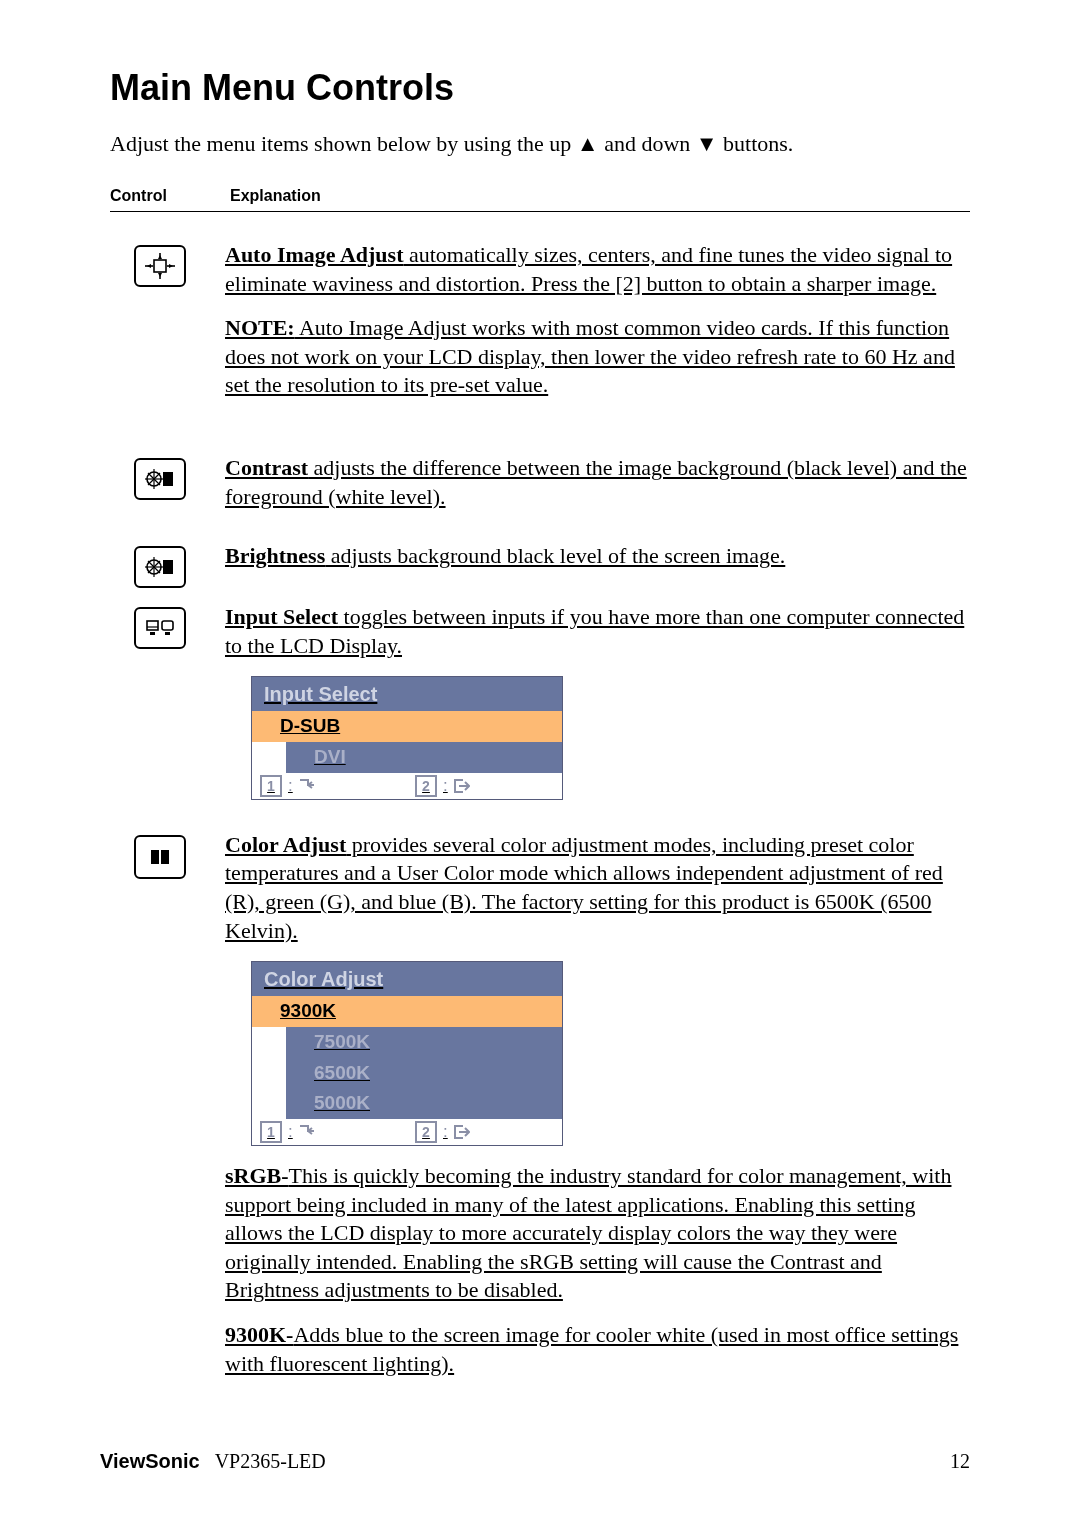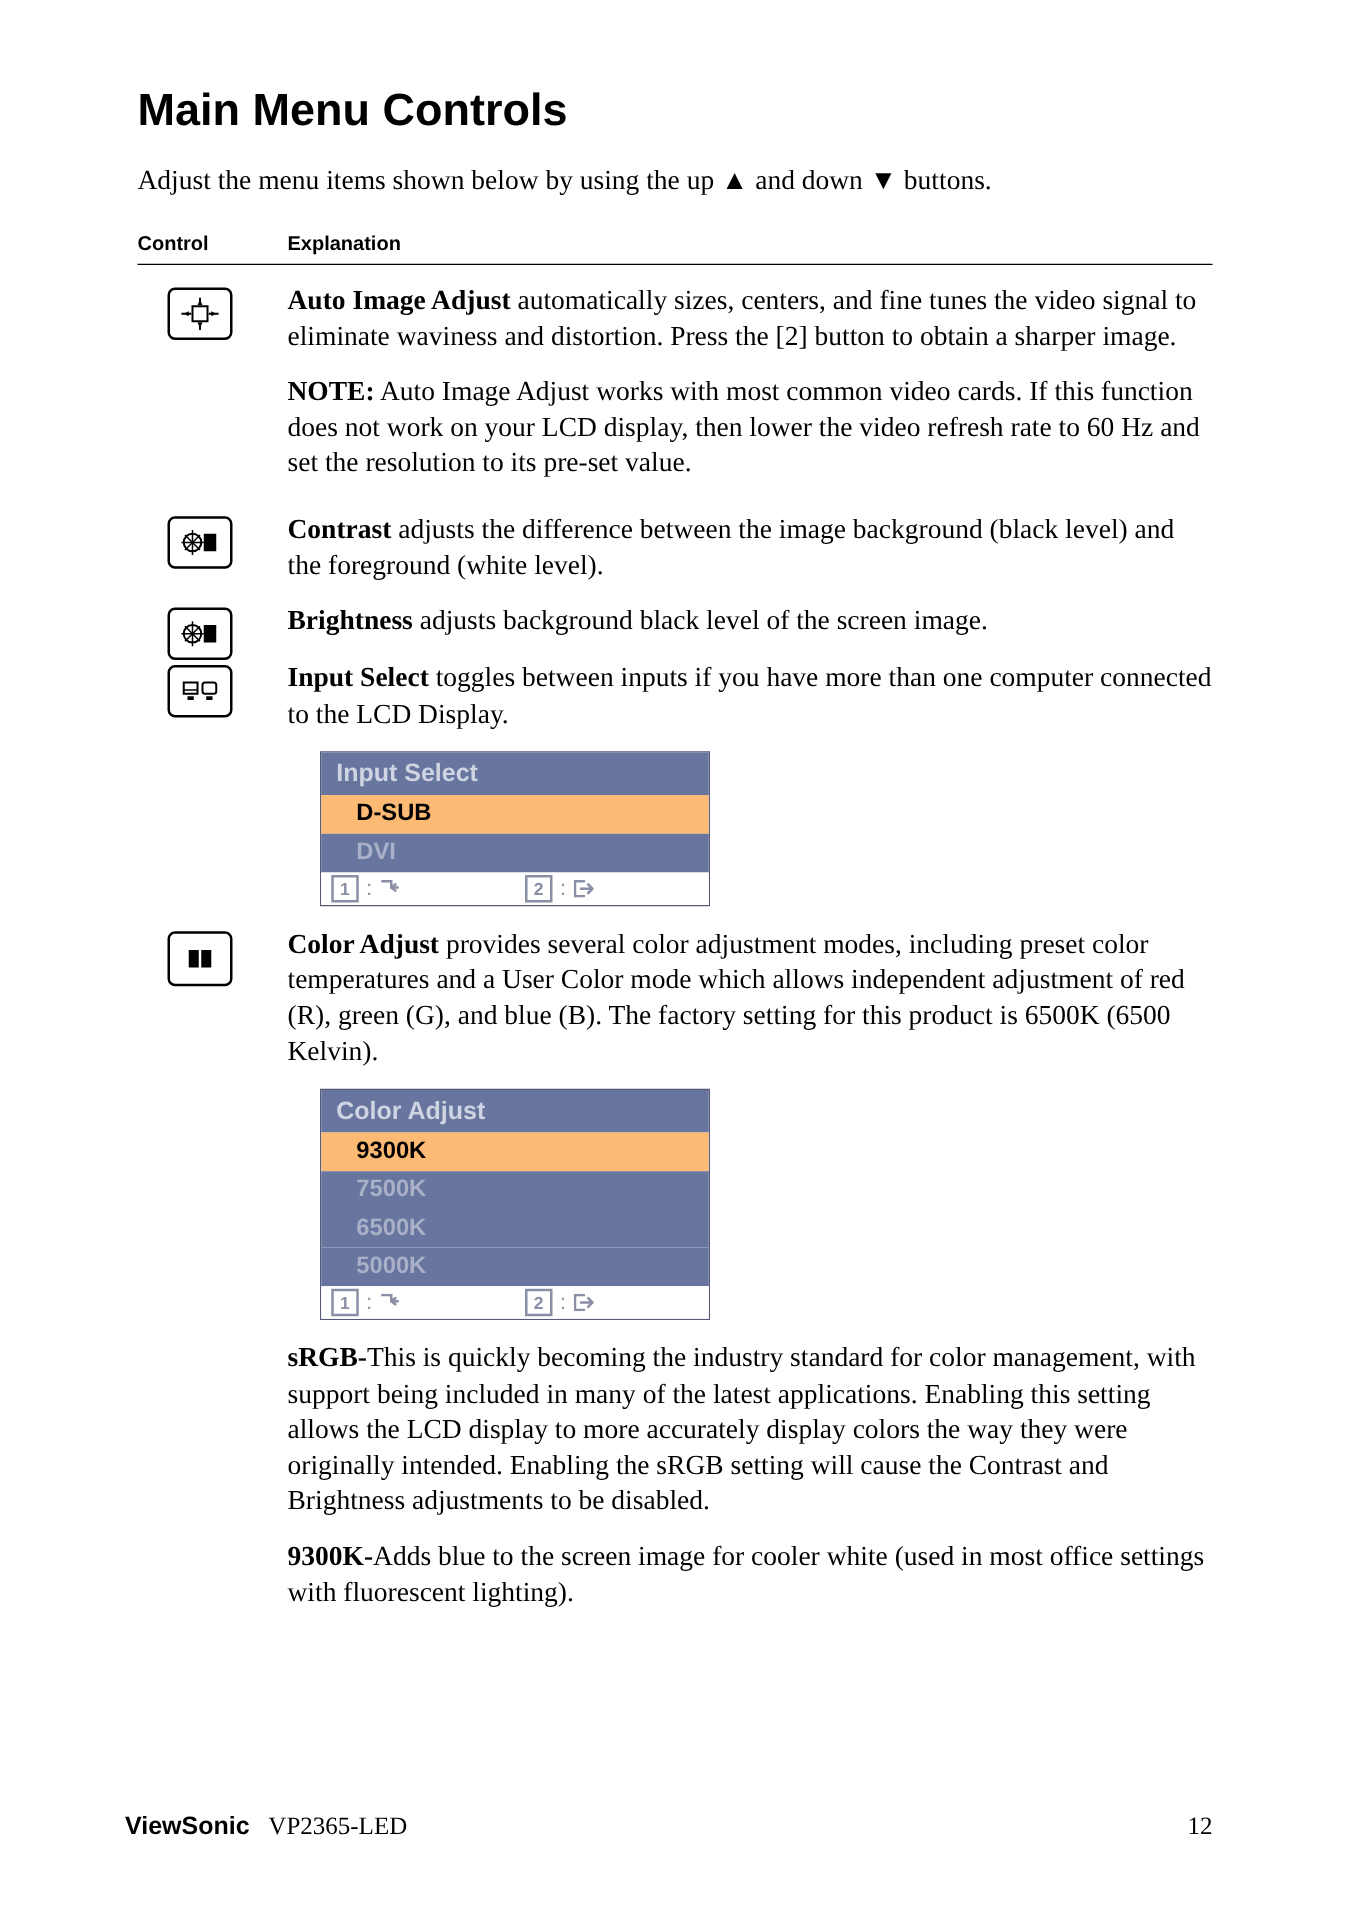--- a/index.html
+++ b/index.html
@@ -24,20 +24,21 @@
     margin: 0 0 10px 0;
   }
   .intro {
     font-size: 22px;
     margin-bottom: 30px;
   }
   .table {
     display: grid;
     grid-template-columns: 100px 1fr;
     column-gap: 20px;
+    gap: 15px;
   }
   .th {
     font-family: Arial, Helvetica, sans-serif;
     font-size: 16px;
     font-weight: bold;
     padding-bottom: 6px;
   }
   .headerrow {
     grid-column: 1 / span 2;
     display: grid;
@@ -60,20 +61,21 @@
     display: flex;
     align-items: center;
     justify-content: center;
   }
   .iconbox.tall {
     height: 40px;
   }
   .expl {
     font-size: 22px;
     line-height: 1.3;
+    text-decoration: underline;
   }
   .expl p {
     margin: 0 0 16px 0;
   }
   .expl .note { margin-top: 0; }
   .bold { font-weight: bold; }
   .row { display: contents; }
   .spacer { grid-column: 1 / span 2; height: 8px; }
 
   
@@ -96,20 +98,21 @@
     font-size: 19px;
     padding: 3px 16px 3px 28px;
   }
   .osd-sel {
     background: #fdba74;
     color: #000;
   }
   .osd-dim {
     background: #68769f;
     color: #aab0c8;
+    margin-left: 34px;
   }
   .osd-foot {
     background: #fff;
     display: flex;
     font-family: Arial, Helvetica, sans-serif;
     font-size: 17px;
     color: #8a8fa6;
     align-items: center;
   }
   .osd-foot .seg {

